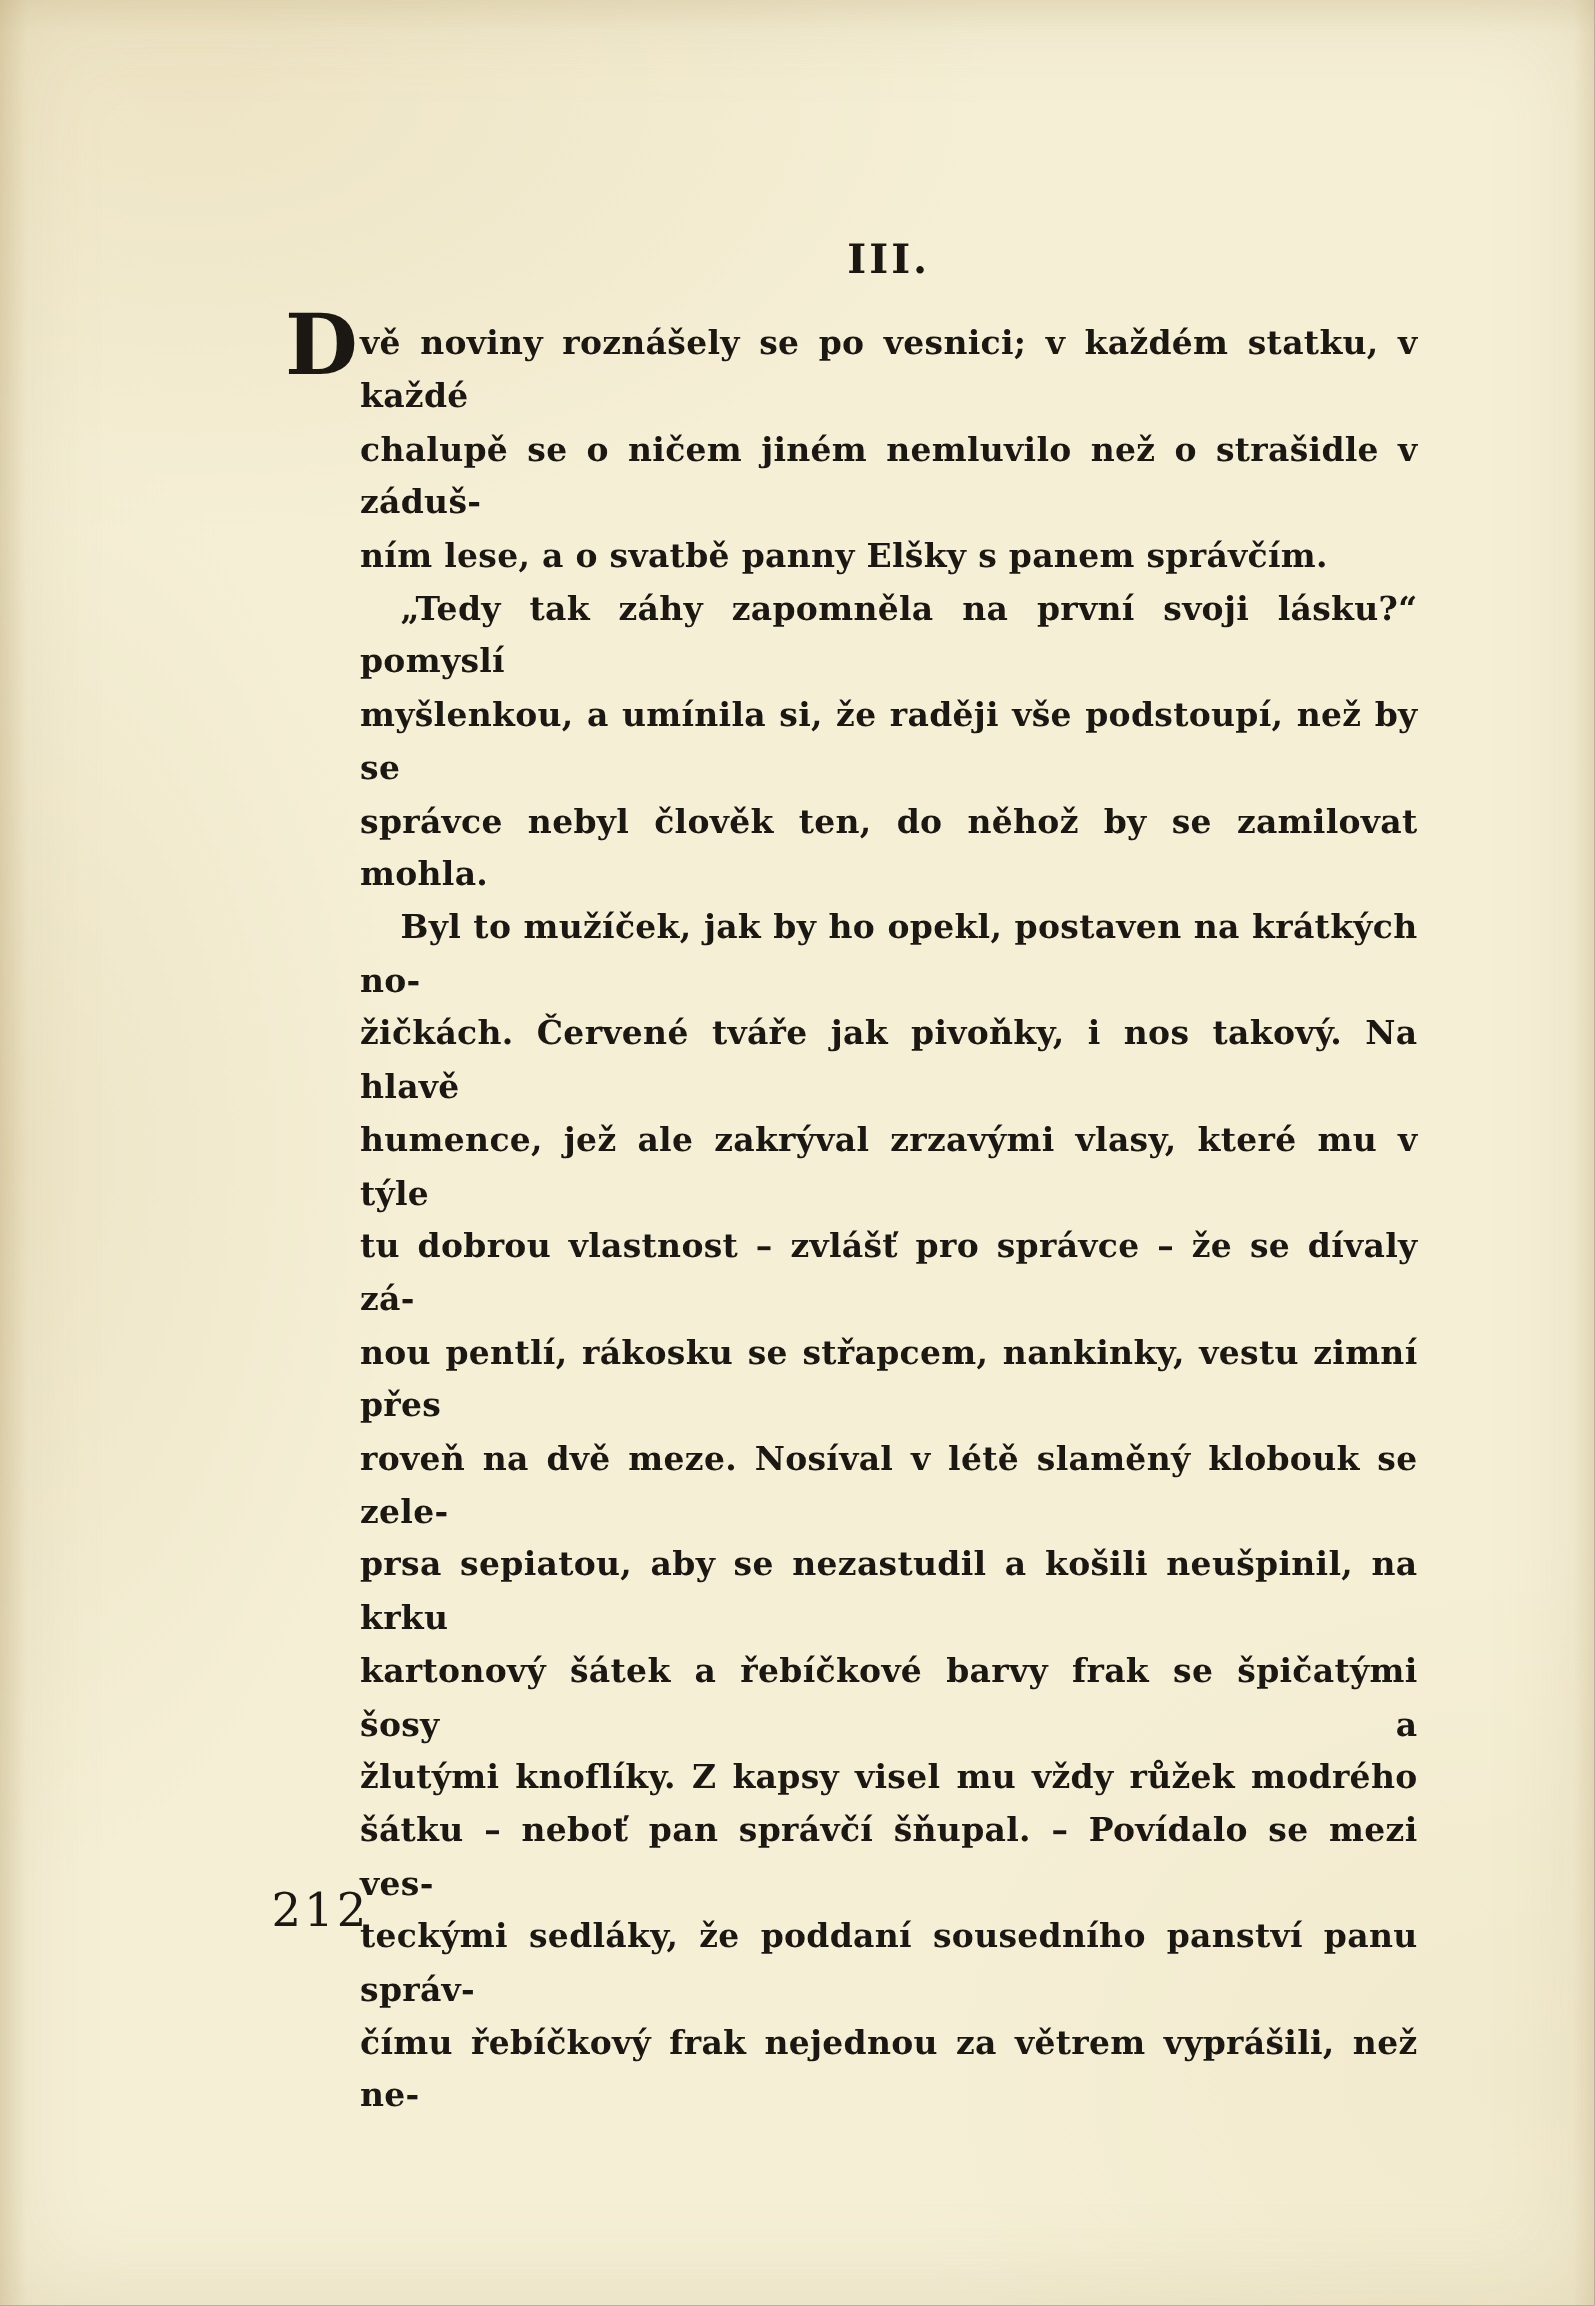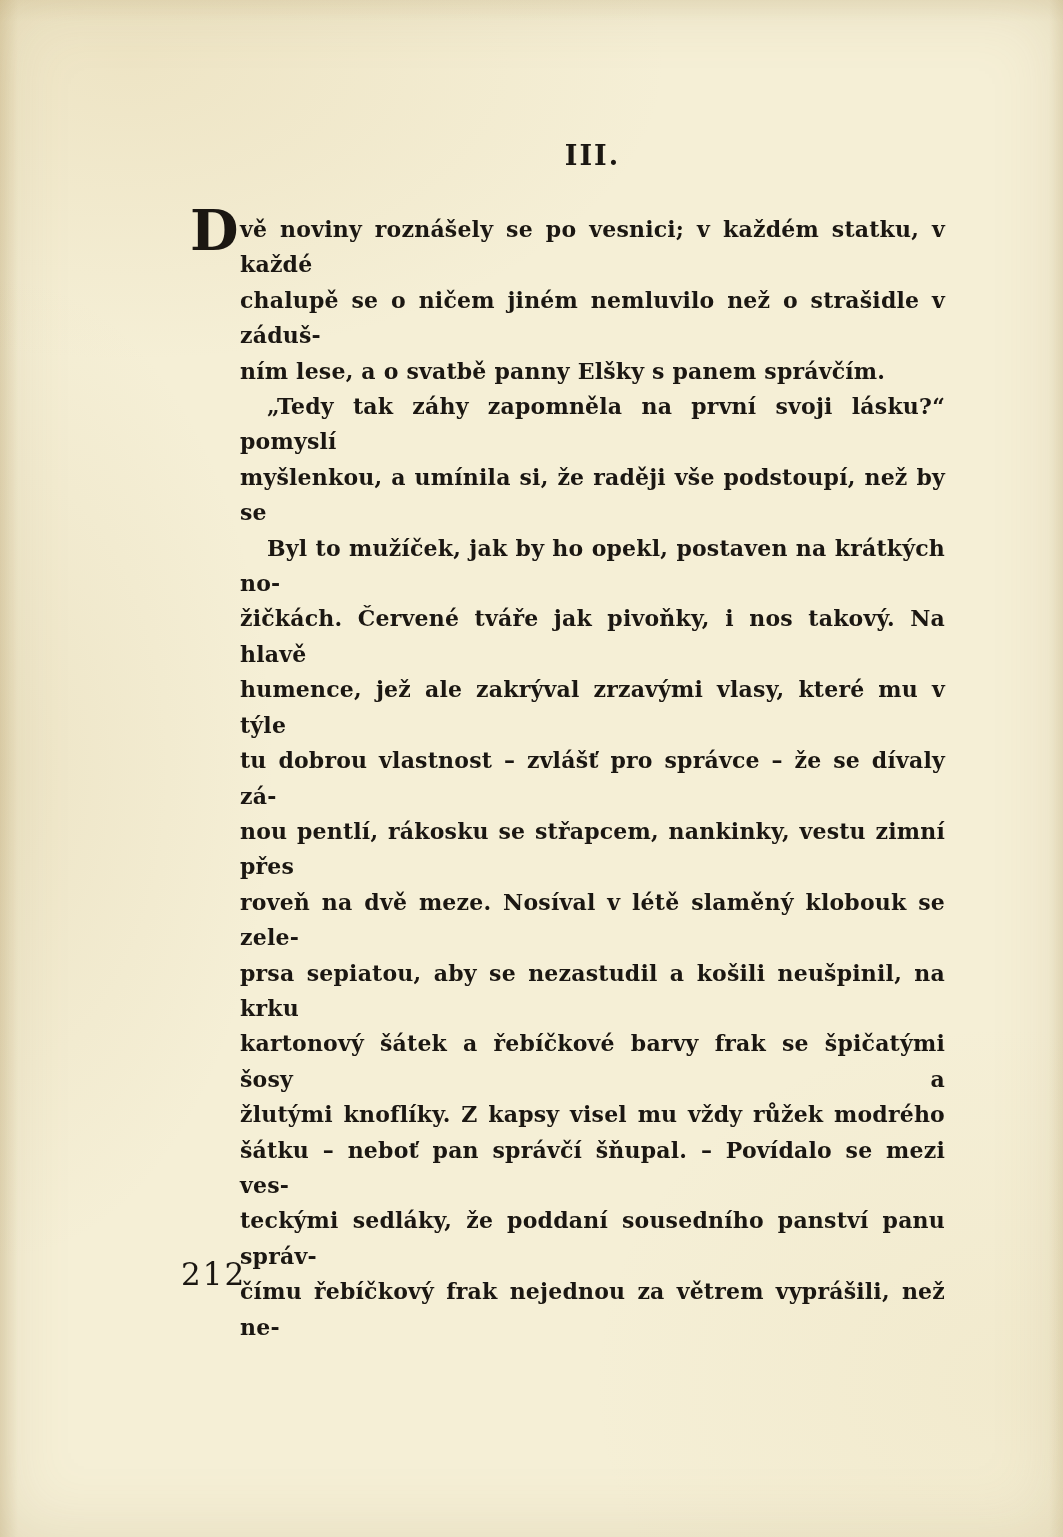--- a/index.html
+++ b/index.html
@@ -21,21 +21,21 @@
       linear-gradient(270deg, rgba(160,130,70,0.14) 0px, rgba(160,130,70,0.0) 14px),
       linear-gradient(180deg, rgba(160,130,70,0.10) 0px, rgba(160,130,70,0.0) 22px);
     box-shadow: inset 0 0 70px rgba(150,120,60,0.18);
     overflow: hidden;
     color: var(--ink, #1b1712);
     font-family: "DejaVu Serif", "Liberation Serif", serif;
   }
   .heading {
     position: absolute;
     left: 240px;
-    top: 140px;
+    top: 158px;
     width: 705px;
     text-align: center;
     font-size: 27px;
     font-weight: bold;
     letter-spacing: 2px;
   }
   .text-block {
     position: absolute;
     left: 240px;
     top: 212px;
@@ -90,20 +90,21 @@
           <div class="line">vě noviny roznášely se po vesnici; v každém statku, v každé</div>
           <div class="line">chalupě se o ničem jiném nemluvilo než o strašidle v záduš-</div>
           <div class="line">ním lese, a o svatbě panny Elšky s panem správčím.</div>
         </div>
     </div>
 
     <div class="para indent">
       <div class="lines">
           <div class="line">„Tedy tak záhy zapomněla na první svoji lásku?“ pomyslí</div>
           <div class="line">myšlenkou, a umínila si, že raději vše podstoupí, než by se</div>
+          <div class="line">správce nebyl člověk ten, do něhož by se zamilovat mohla.</div>
         </div>
     </div>
 
     <div class="para indent">
       <div class="lines">
           <div class="line">Byl to mužíček, jak by ho opekl, postaven na krátkých no-</div>
           <div class="line">žičkách. Červené tváře jak pivoňky, i nos takový. Na hlavě</div>
           <div class="line">humence, jež ale zakrýval zrzavými vlasy, které mu v týle</div>
           <div class="line">tu dobrou vlastnost – zvlášť pro správce – že se dívaly zá-</div>
           <div class="line">nou pentlí, rákosku se střapcem, nankinky, vestu zimní přes</div>

